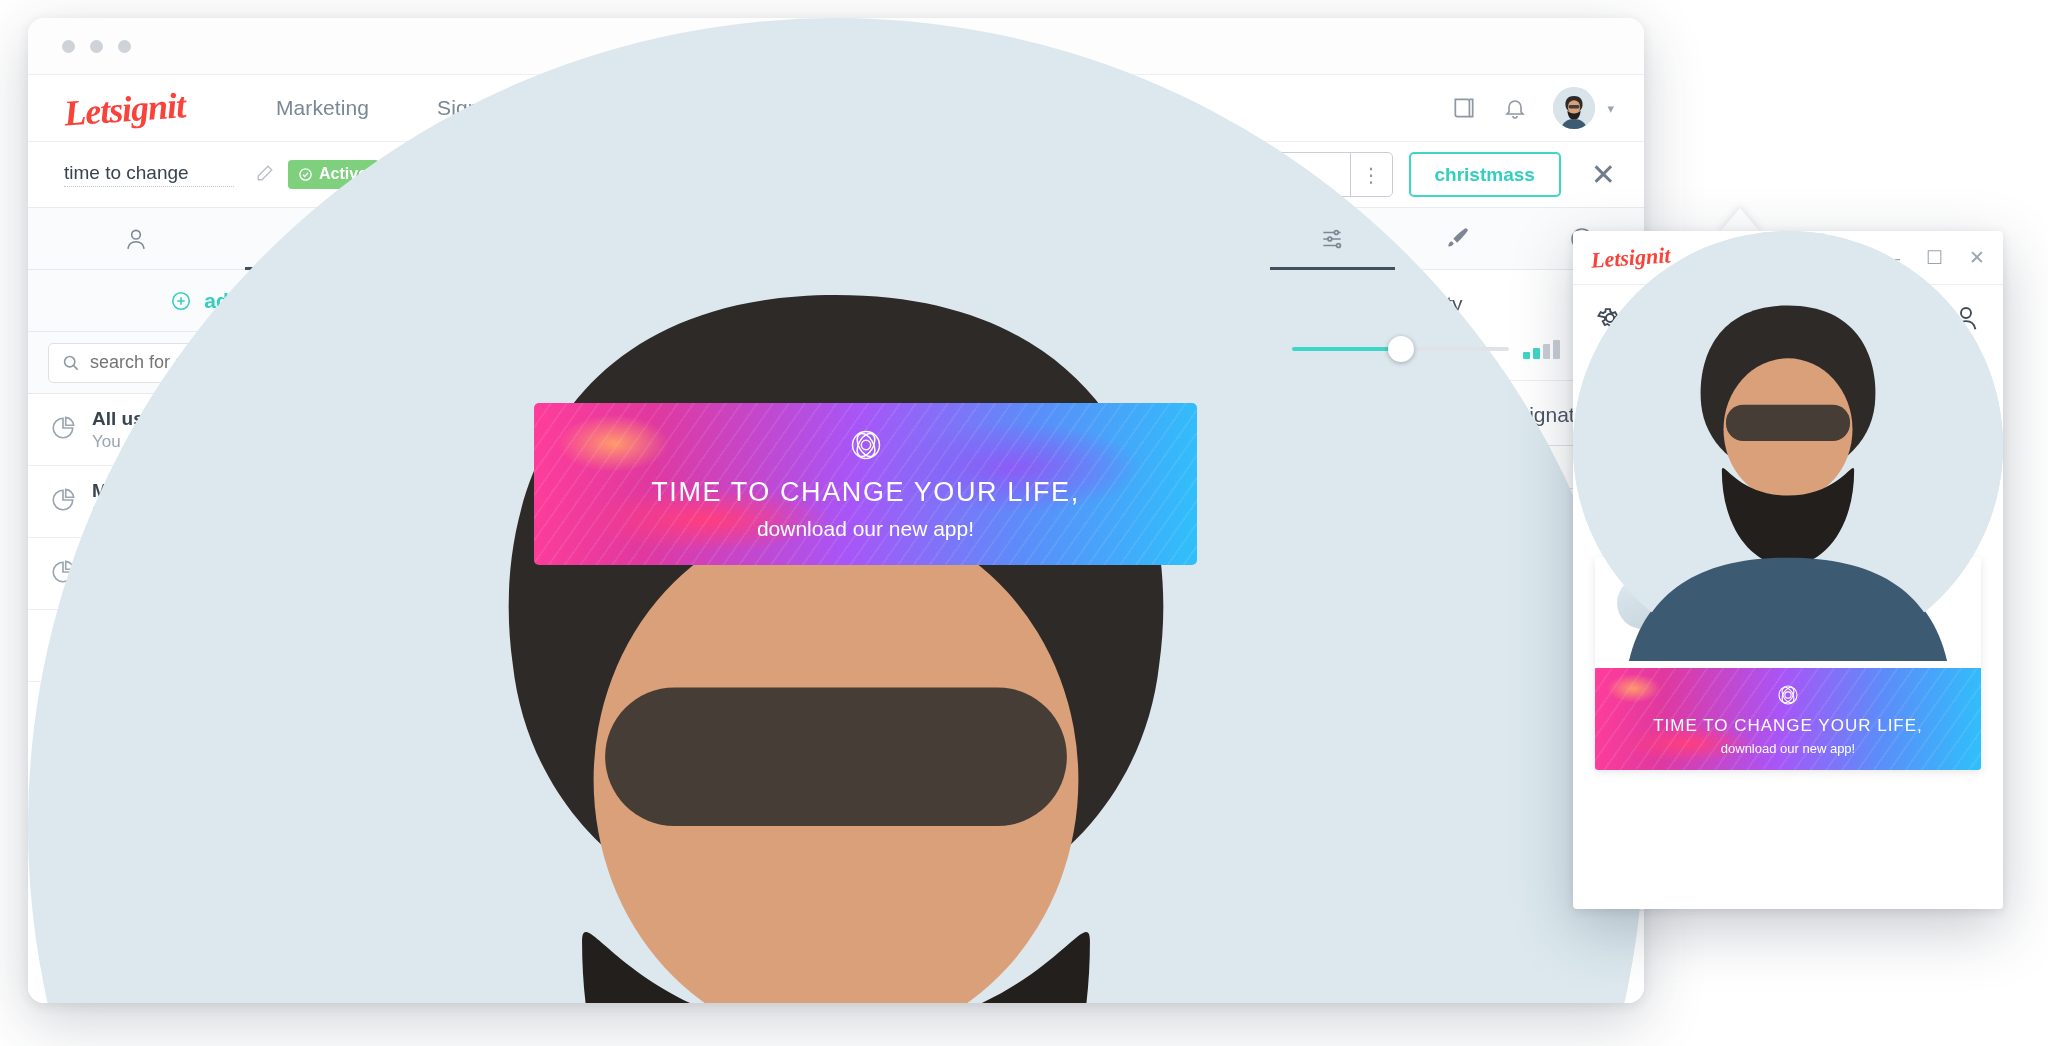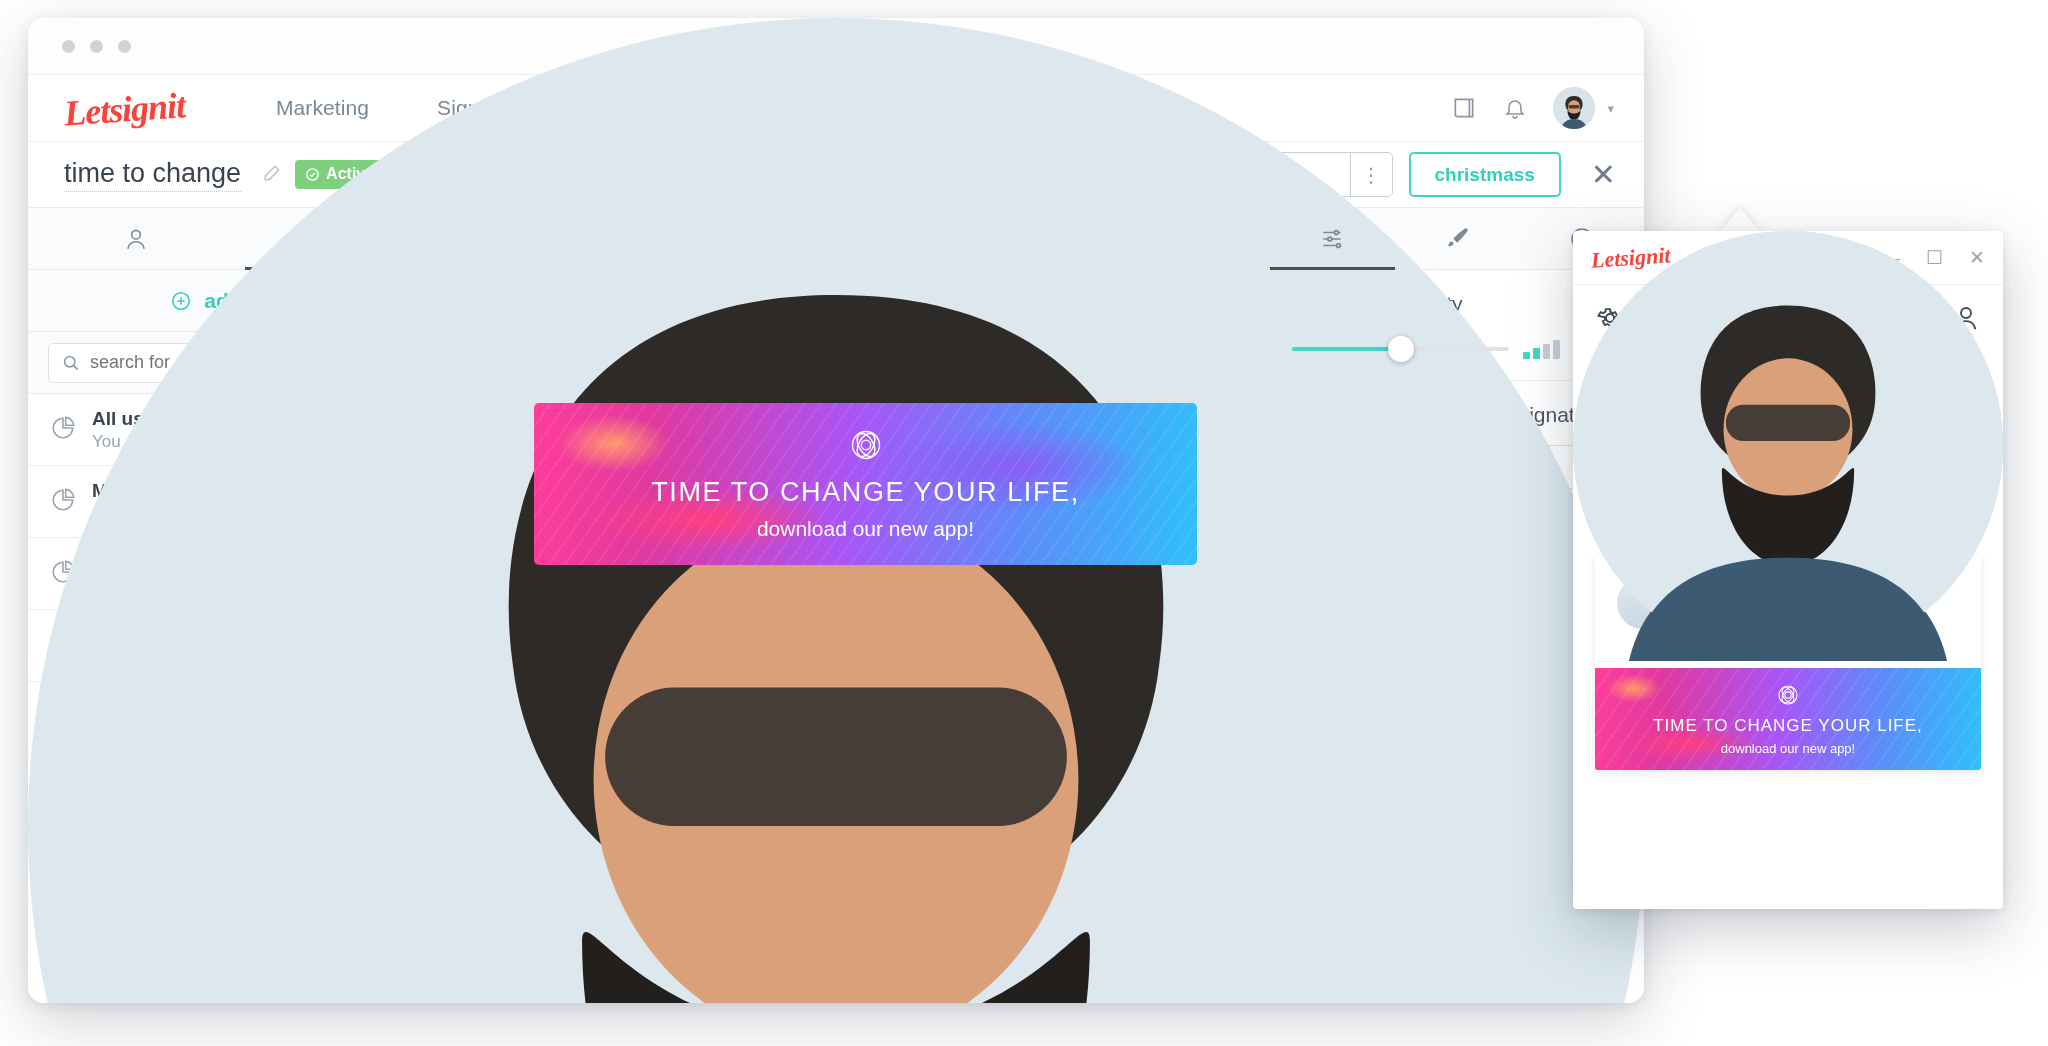--- a/index.html
+++ b/index.html
@@ -50,21 +50,21 @@
     background: linear-gradient(160deg,#d7e3ea,#c2d2dc); position:relative;
   }
   .chev { color:#9aa5b1; font-size:13px; margin-left:-14px; }
 
   
   .campbar {
     height:66px; background:#fff; display:flex; align-items:center; padding:0 22px 0 36px;
     border-bottom:1px solid #e9ebef;
   }
   .camp-title {
-    font-size:27px; color:#39434f; font-weight:400;
+    font-size:19px; color:#39434f; font-weight:400;
     border-bottom:1px dotted #c3c9d1; padding-bottom:2px; min-width:170px;
   }
   .pencil { margin-left:22px; color:#b7bec7; }
   .badge-active {
     margin-left:14px; background:#7ed07d; color:#fff; border-radius:4px;
     font-size:16px; font-weight:700; padding:5px 12px 6px 10px; display:flex; align-items:center; gap:6px;
   }
   .metric { display:flex; align-items:center; gap:7px; color:#8b97a4; font-size:21px; }
   .metrics { display:flex; gap:26px; margin-left:34px; }
   .meta { margin-left:auto; display:flex; align-items:center; gap:16px; }

